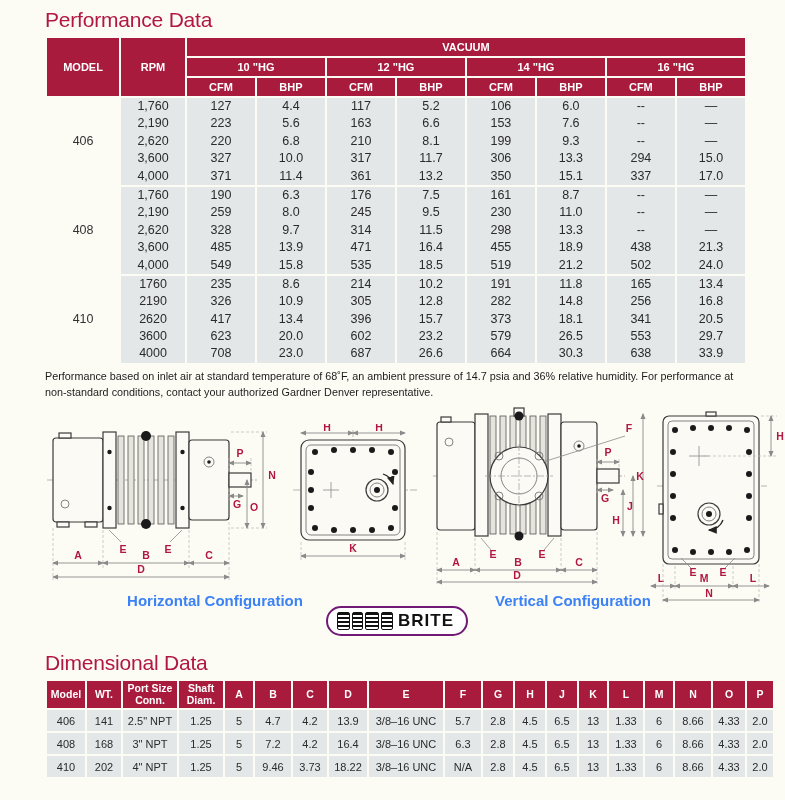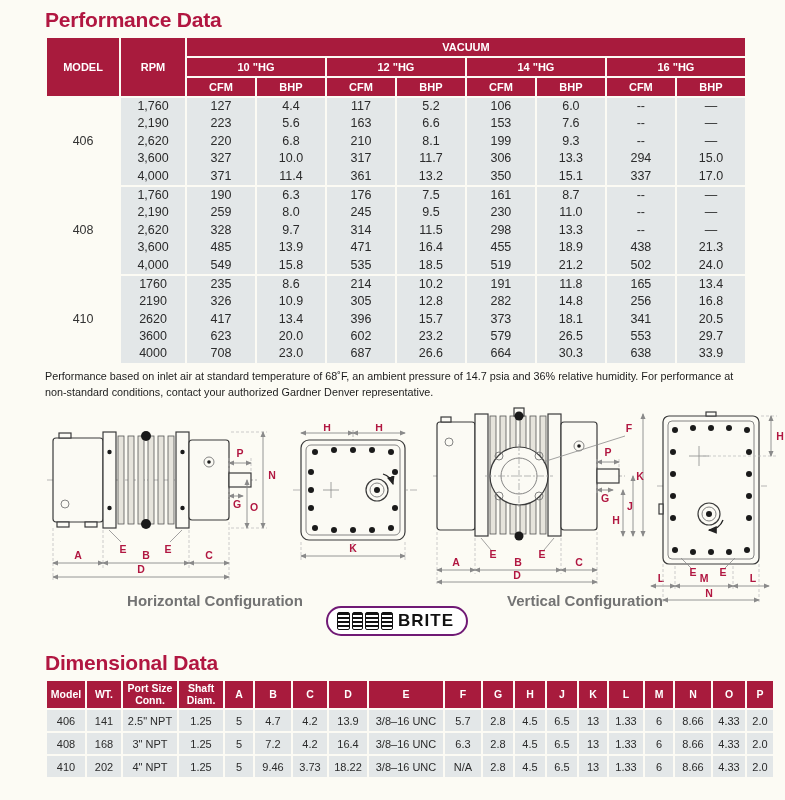--- a/index.html
+++ b/index.html
@@ -5,21 +5,21 @@
   html,body{margin:0;padding:0;}
   body{
     width:785px;height:800px;overflow:hidden;
     background:#fcfbf4;
     font-family:"Liberation Sans","DejaVu Sans",sans-serif;
     color:#222;
   }
   .page{position:relative;width:785px;height:800px;}
   .sec-title{
     margin:8px 40px 4px 45px;
-    font-size:21px;font-weight:bold;color:#b11741;letter-spacing:-0.2px;
+    font-size:21px;font-weight:normal;color:#b11741;letter-spacing:-0.2px;
   }
   
   table.grid{
     border-collapse:separate;border-spacing:2px;
     margin-left:45px;width:702px;table-layout:fixed;
   }
   table.grid th{
     background:#a81b3d;color:#fff;font-size:11px;font-weight:bold;
     padding:0 1px;height:18px;text-align:center;line-height:1.1;
   }
@@ -31,23 +31,23 @@
   #perf td div{height:17.4px;line-height:17.4px;font-size:12.5px;}
   
   .note{
     margin:4px 40px 0 45px;font-size:10.8px;line-height:1.45;color:#1c1c1c;
   }
   
   .diagrams{position:relative;margin:4px 0 0 45px;width:740px;height:232px;}
   .diagrams svg{position:absolute;}
   .caption{
     position:absolute;top:188px;transform:translateX(-50%);
-    font-size:15px;font-weight:bold;color:#737373;white-space:nowrap;
-  }
-  .cap-h{left:170px;} .cap-v{left:540px;}
+    font-size:15px;font-weight:bold;color:#3b82f6;white-space:nowrap;
+  }
+  .cap-h{left:170px;} .cap-v{left:528px;}
   .logo{
     position:absolute;left:352px;top:202px;transform:translateX(-50%);
     border:2px solid #701a75;border-radius:16px;background:#fff;
     display:flex;align-items:center;padding:3px 12px 3px 9px;
   }
   .logo-glyphs{display:inline-flex;align-items:center;margin-right:3px;}
   .logo-glyphs i{
     display:inline-block;height:16px;margin-right:2px;border-radius:2px;
     background:repeating-linear-gradient(180deg,#111 0 2.2px,#fff 2.2px 4px);
     border:1px solid #111;

